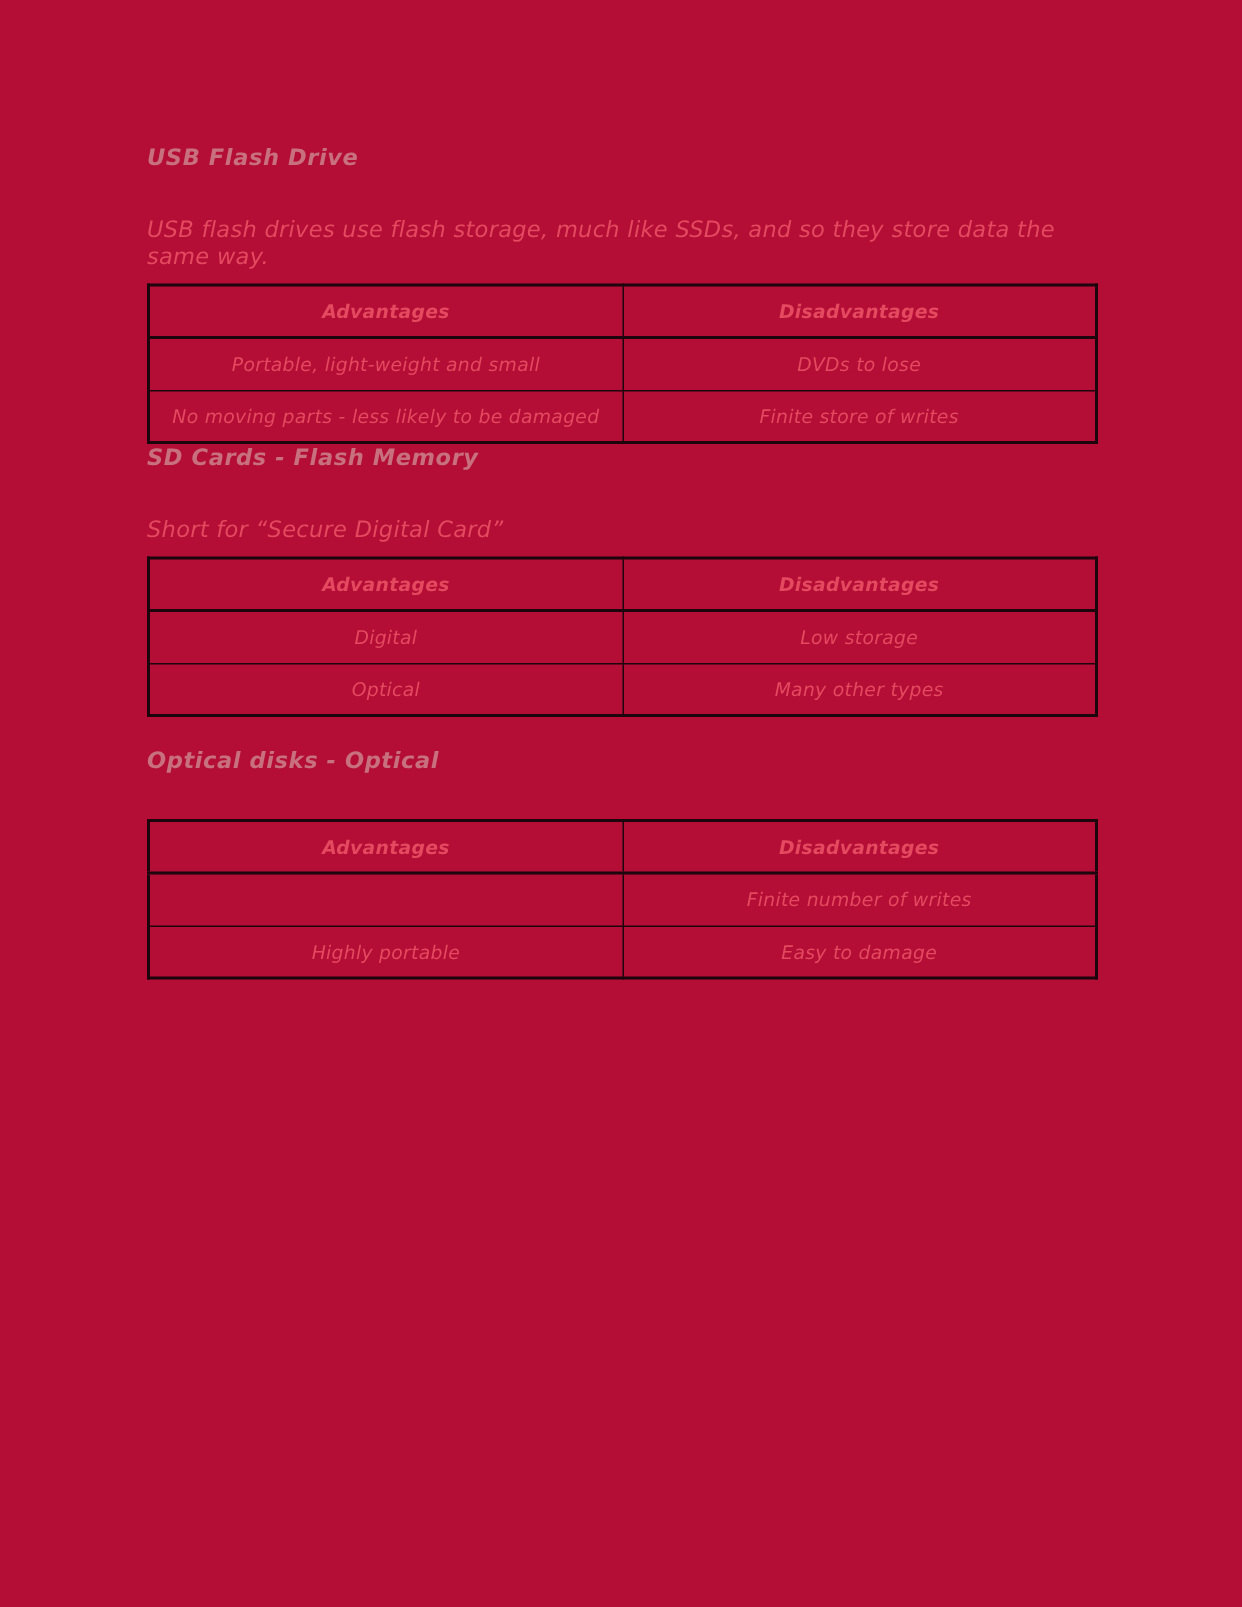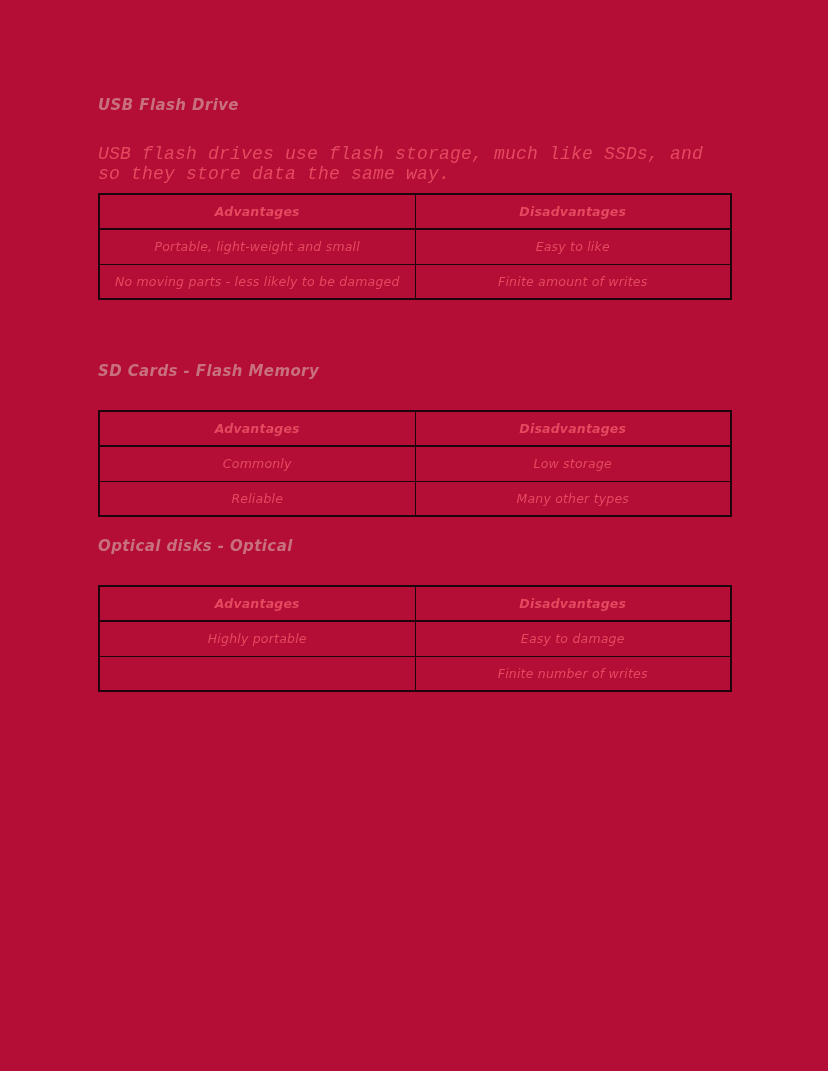--- a/index.html
+++ b/index.html
@@ -19,25 +19,24 @@
   }
   .sec { width: 634px; }
   .sec-title {
     font-size: 15px;
     font-weight: bold;
     color: #c9707f;
     letter-spacing: 0.4px;
     margin: 0 0 30px 0;
   }
   .body-text {
-    font-size: 18px;
+    font-size: 15px;
     letter-spacing: 0.2px;
     margin: 0 0 9px 0;
     color: #e4495f;
-    font-family: Liberation Mono, monospace;
   }
   .cmp-table {
     width: 634px;
     border-collapse: collapse;
     border: 2px solid #1c050c;
     margin-top: 5px;
     table-layout: fixed;
   }
   .cmp-table th, .cmp-table td {
     width: 50%;
@@ -48,21 +47,21 @@
     font-size: 12.5px;
     letter-spacing: 0.2px;
     color: #e4495f;
     padding: 2px 10px;
     font-style: italic;
   }
   .cmp-table th {
     font-weight: bold;
     border-bottom-width: 2px;
   }
-  .sec-2 { margin-top: 62px; }
+  .sec-2 { }
   .sec-3 { margin-top: 20px; }
   .table-gap { margin-top: 22px; }
 </style>
 </head>
 <body>
 
 <div class="page">
 
   <section class="sec">
     <h2 class="sec-title">USB Flash Drive</h2>
@@ -70,67 +69,68 @@
     <table class="cmp-table">
       <thead>
         <tr>
           <th>Advantages</th>
           <th>Disadvantages</th>
         </tr>
       </thead>
       <tbody>
         <tr>
           <td>Portable, light-weight and small</td>
-          <td>Easy to like</td>
+          <td>DVDs to lose</td>
         </tr>
         <tr>
           <td>No moving parts - less likely to be damaged</td>
-          <td>Finite amount of writes</td>
+          <td>Finite store of writes</td>
         </tr>
       </tbody>
     </table>
   </section>
 
   <section class="sec sec-2">
     <h2 class="sec-title">SD Cards - Flash Memory</h2>
+    <p class="body-text">Short for “Secure Digital Card”</p>
     <table class="cmp-table">
       <thead>
         <tr>
           <th>Advantages</th>
           <th>Disadvantages</th>
         </tr>
       </thead>
       <tbody>
         <tr>
-          <td>Commonly</td>
+          <td>Digital</td>
           <td>Low storage</td>
         </tr>
         <tr>
-          <td>Reliable</td>
+          <td>Optical</td>
           <td>Many other types</td>
         </tr>
       </tbody>
     </table>
   </section>
 
   <section class="sec sec-3">
     <h2 class="sec-title">Optical disks - Optical</h2>
     <table class="cmp-table table-gap">
       <thead>
         <tr>
           <th>Advantages</th>
           <th>Disadvantages</th>
         </tr>
       </thead>
       <tbody>
         <tr>
+          <td></td>
+          <td>Finite number of writes</td>
+        </tr>
+        <tr>
           <td>Highly portable</td>
           <td>Easy to damage</td>
-        </tr>
-        <tr>
-          <td></td>
-          <td>Finite number of writes</td>
         </tr>
       </tbody>
     </table>
   </section>
 
 </div>
 
 </body></html>

